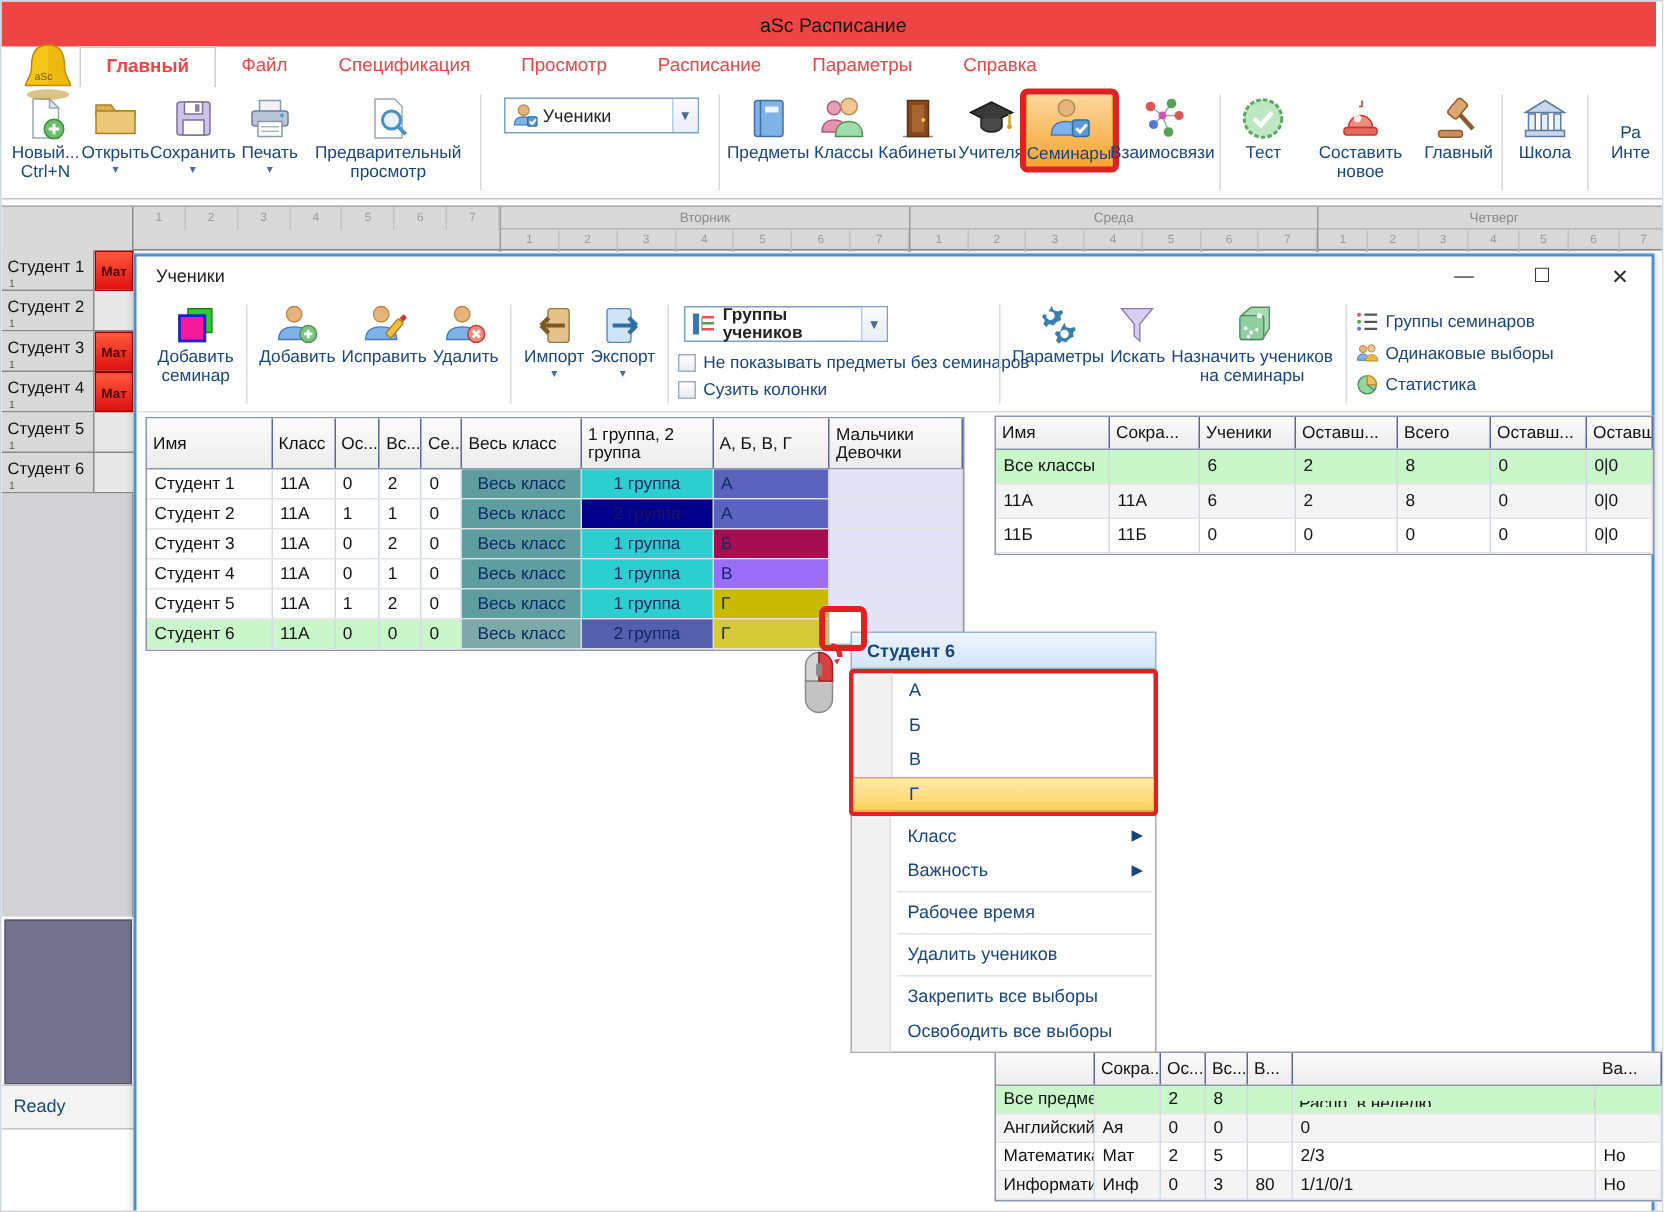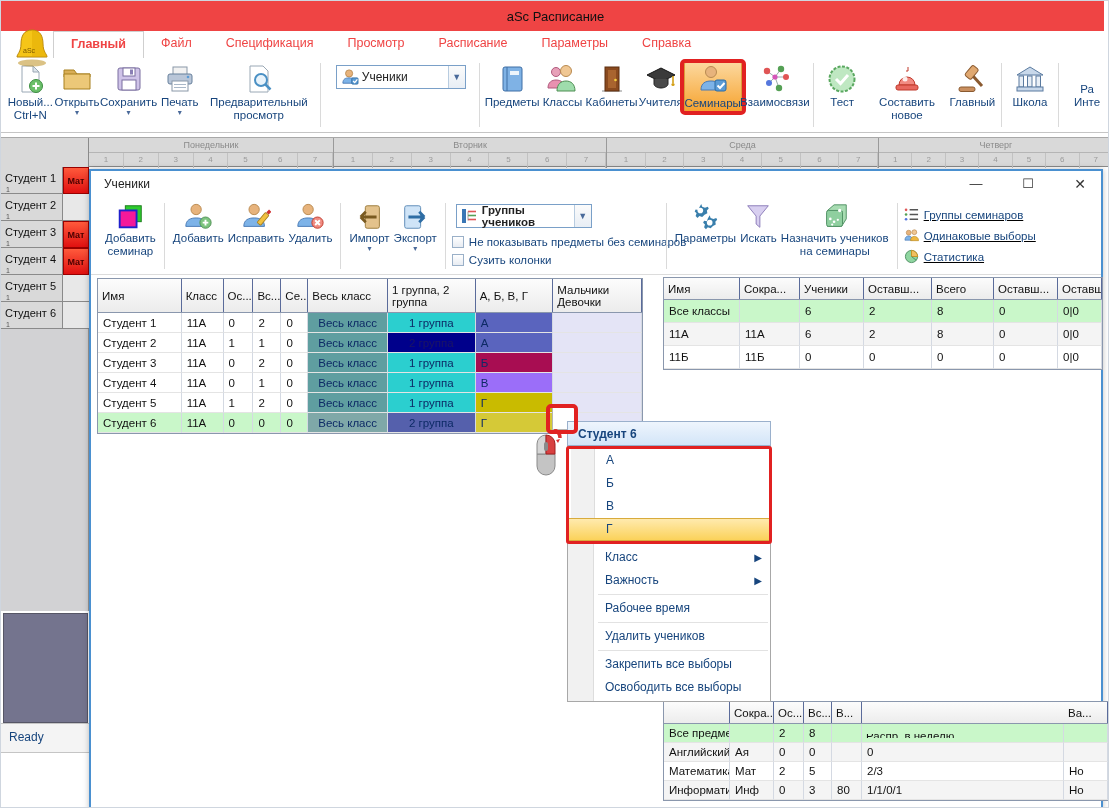--- a/index.html
+++ b/index.html
@@ -53,21 +53,21 @@
   .wbtn{width:30px;text-align:center;color:#333;font-size:13px;margin-right:22px;}
   .wbtn.close{margin-right:6px;font-size:14px;}
   #dlg-toolbar{height:78px;display:flex;align-items:flex-start;border-bottom:1px solid #dcdcdc;padding:4px 4px 0 12px;}
   .tb-item{display:flex;flex-direction:column;align-items:center;text-align:center;font-size:11.5px;line-height:13px;color:#17457d;padding:1px 2px;}
   .tb-item .icon{width:30px;height:30px;}
   .tb-item .icon svg{width:100%;height:100%;}
   .tb-sep{width:1px;background:#dadada;height:66px;margin:2px 6px 0 6px;flex:0 0 1px;}
   .tb-item .drop::after{content:"▾";font-size:8px;color:#4a6a9a;display:block;line-height:7px;}
   .chk-row{display:flex;align-items:center;margin-top:6px;font-size:11.5px;color:#17457d;white-space:nowrap;}
   .chk{width:12px;height:12px;border:1px solid #9ab0c8;background:linear-gradient(#fff,#e8ecf2);margin-right:5px;flex:0 0 12px;}
-  #grp-links{display:flex;flex-direction:column;margin-top:2px;width:146px;text-decoration:underline;}
+  #grp-links{display:flex;flex-direction:column;margin-top:2px;width:146px;}
   .link-row{display:flex;align-items:center;font-size:11.5px;color:#17457d;height:21px;white-space:nowrap;}
   .link-row .icon{width:15px;height:15px;margin-right:5px;flex:0 0 15px;}
   .link-row .icon svg{width:100%;height:100%;}
 
   
   .grid{position:absolute;border:1px solid #8a97ad;background:#fff;font-size:11.5px;color:#111;}
   .g-head{display:flex;background:linear-gradient(#fcfcfc,#ececec);border-bottom:1px solid #8a97ad;}
   .g-hc{border-right:1px solid #5a6b9a;padding:2px 4px;display:flex;align-items:center;line-height:12px;overflow:hidden;}
   .g-row{display:flex;}
   .g-c{border-right:1px solid #d4d9e2;border-bottom:1px solid #e4e4e4;padding:2px 5px;overflow:hidden;white-space:nowrap;display:flex;align-items:center;}
@@ -269,21 +269,20 @@
       <div class="rib-item" style="margin-top: 20px;">
         <span>Ра</span>
         <span>Инте</span>
       </div>
     </div>
 
   <div id="tt-header">
     <div id="tt-corner"></div>
     <div id="tt-days">
         <div class="day" style="width: 245px;">
-          <div class="dname">Понедельник</div>
           <div class="nums">
             <span>1</span>
             <span>2</span>
             <span>3</span>
             <span>4</span>
             <span>5</span>
             <span>6</span>
             <span>7</span>
           </div>
         </div>

